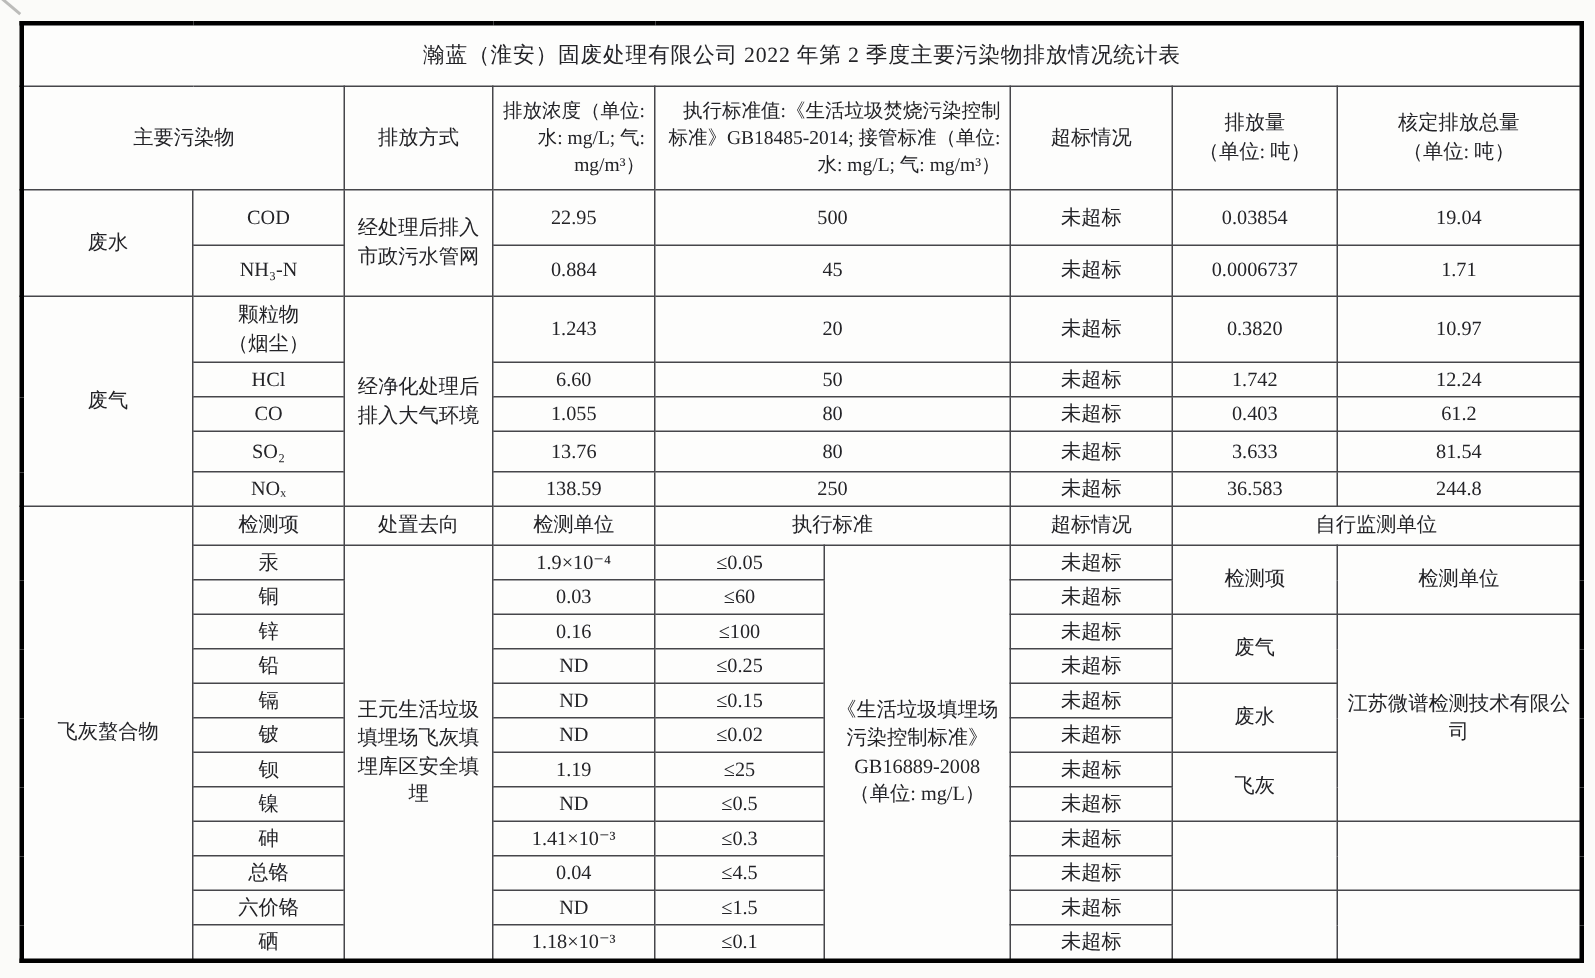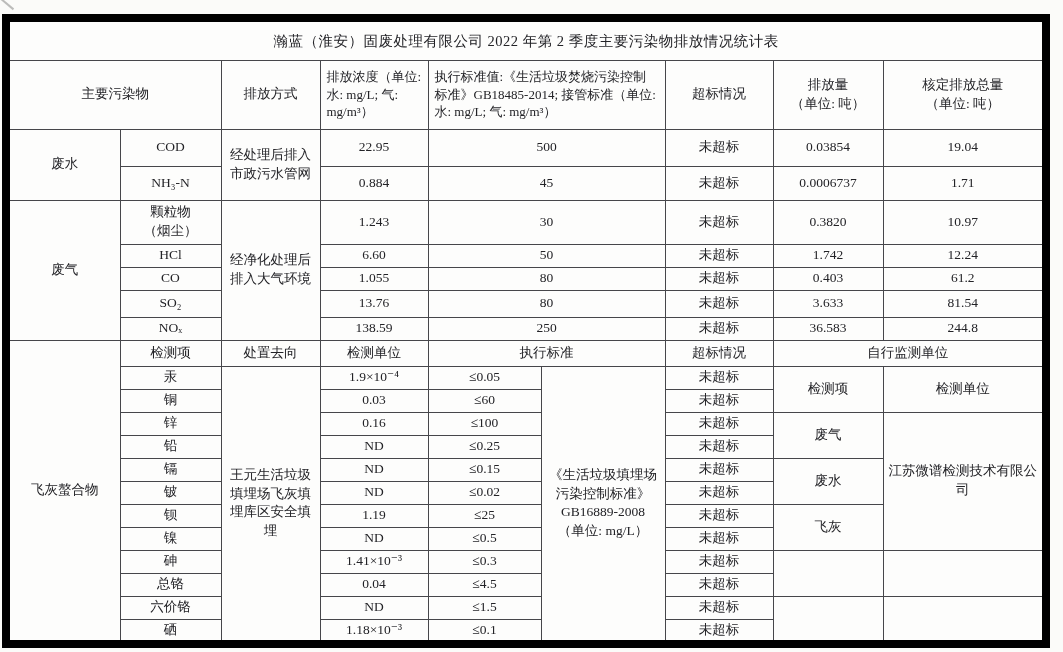--- a/index.html
+++ b/index.html
@@ -7,36 +7,36 @@
     width:1063px;height:652px;position:relative;overflow:hidden;
     background:#fbfbf9;
     font-family:"Liberation Serif","DejaVu Serif","DejaVu Sans",serif;
     color:#232327;
   }
   .scan-mark{
     position:absolute;left:-4px;top:2px;width:20px;height:1.5px;
     background:#9a9a98;opacity:.65;transform:rotate(40deg);
   }
   table.report{
-    position:absolute;left:2px;top:14px;width:1040px;
+    position:absolute;left:13px;top:14px;width:1040px;
     border-collapse:collapse;table-layout:fixed;
-    border:8px solid #000000;
+    border:3px solid #000000;
     background:#fdfdfc;
   }
   td{
     border:1px solid #46464a;
     text-align:center;vertical-align:middle;
     padding:1px 3px;
     font-size:13.5px;line-height:1.38;
     white-space:pre-line;
     overflow:hidden;
     color:#232327;
   }
   td.title-cell{font-size:14.5px;letter-spacing:.5px;}
-  td.al{text-align:left;padding:1px 6px;font-size:13px;}
+  td.al{text-align:right;padding:1px 6px;font-size:13px;}
   td.num{font-size:13.5px;}
 </style>
 </head>
 <body>
 
 <div class="scan-mark"></div>
 
 <table class="report">
   <colgroup>
     <col style="width:114px">
@@ -86,21 +86,21 @@
       <td class="num">0.0006737</td>
       <td class="num">1.71</td>
     </tr>
 
     <tr style="height:44px">
       <td rowspan="5">废气</td>
       <td>颗粒物
 （烟尘）</td>
       <td rowspan="5">经净化处理后排入大气环境</td>
       <td class="num">1.243</td>
-      <td colspan="2" class="num">30</td>
+      <td colspan="2" class="num">20</td>
       <td>未超标</td>
       <td class="num">0.3820</td>
       <td class="num">10.97</td>
     </tr>
 
     <tr style="height:23px">
       <td>HCl</td>
       <td class="num">6.60</td>
       <td colspan="2" class="num">50</td>
       <td>未超标</td>

